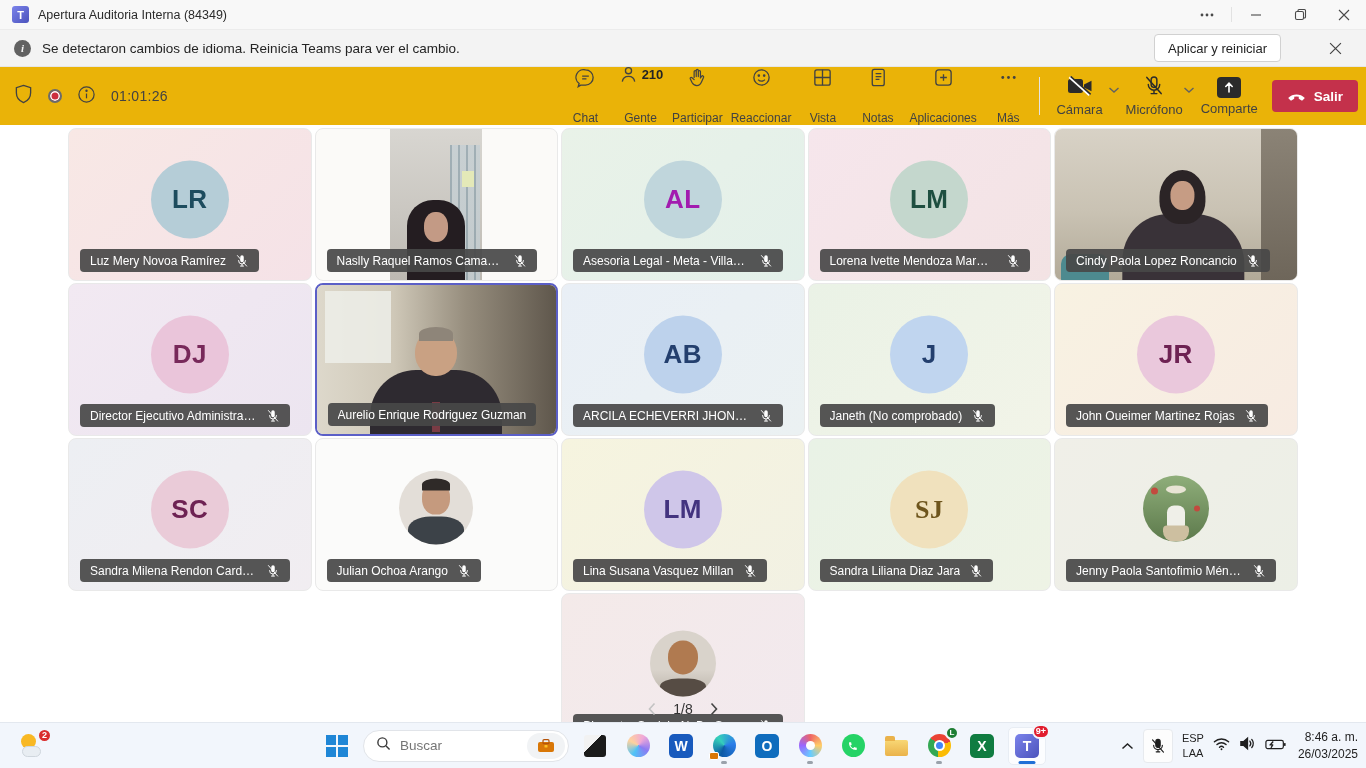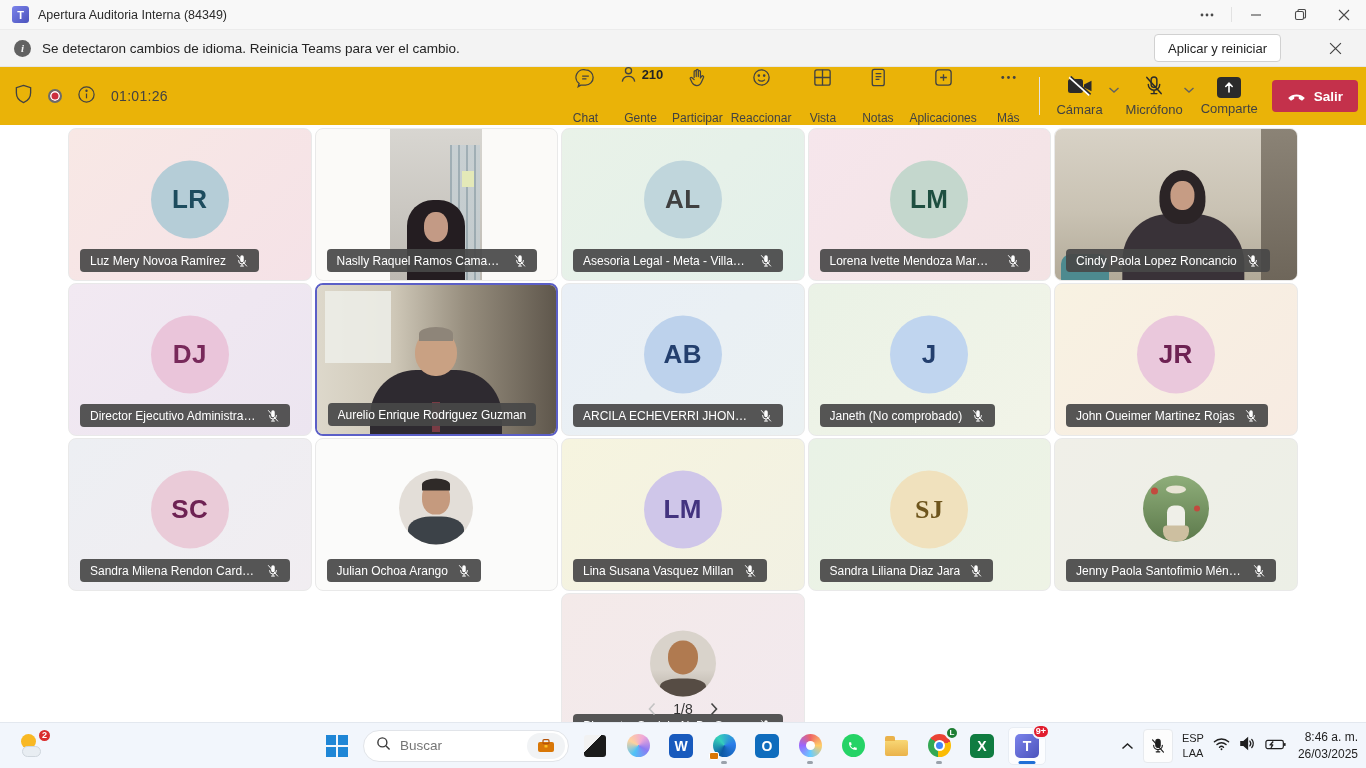--- a/index.html
+++ b/index.html
@@ -60,21 +60,21 @@
   .bg-j{background:linear-gradient(135deg,#eaf2e6,#f2f4e8);}
   .bg-jr{background:linear-gradient(135deg,#f8f2e2,#f7ebe2);}
   .bg-sc{background:linear-gradient(135deg,#edeff3,#f1edf1);}
   .bg-jul{background:#fbfbfa;text-decoration:underline;}
   .bg-lin{background:linear-gradient(135deg,#f6f4df,#f2f1e3);}
   .bg-sj{background:linear-gradient(135deg,#e9f2e6,#eef3e5);}
   .bg-jen{background:linear-gradient(135deg,#f0efe8,#ecefe6);}
   .bg-bie{background:linear-gradient(135deg,#f4eae9,#f2e9ee);}
 
   .av-lr{background:#b5cdd7;color:#1d4c5e;}
-  .av-al{background:#c0d6dc;color:#404040;text-align:center;}
+  .av-al{background:#c0d6dc;color:#a21caf;text-align:center;}
   .av-lm{background:#c4d7cd;color:#1e4f40;}
   .av-dj{background:#eac5da;color:#78295a;}
   .av-ab{background:#bdd2ec;color:#233f6e;}
   .av-j{background:#c0d5ef;color:#233f6e;}
   .av-jr{background:#eac8dc;color:#6e2253;}
   .av-sc{background:#eacbd8;color:#6e2253;}
   .av-lm2{background:#cfc6e9;color:#43337f;}
   .av-sj{background:#f0e1bd;color:#6e551d;font-family:Liberation Serif, serif;}
 
   

